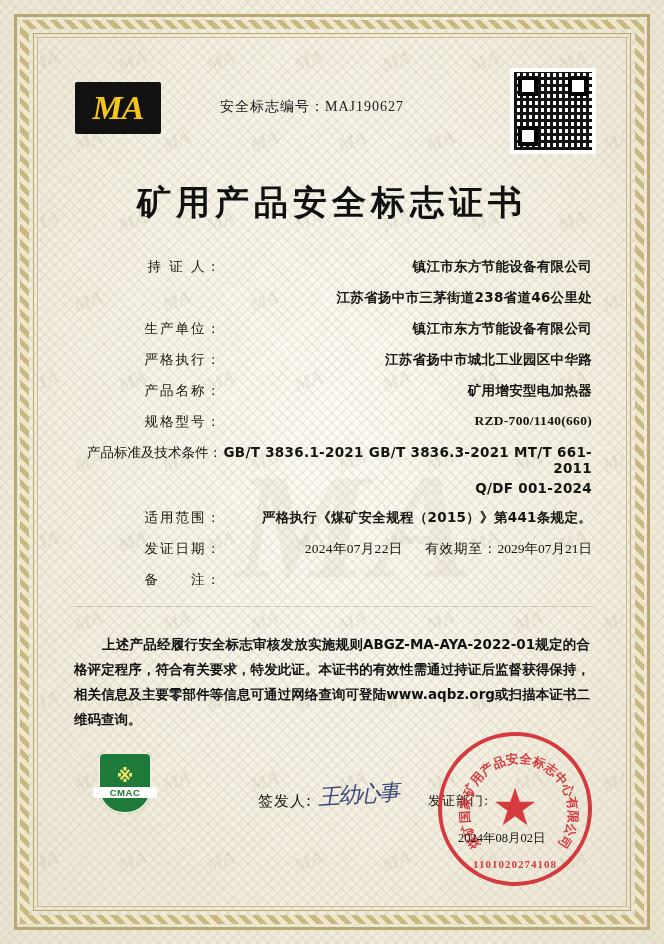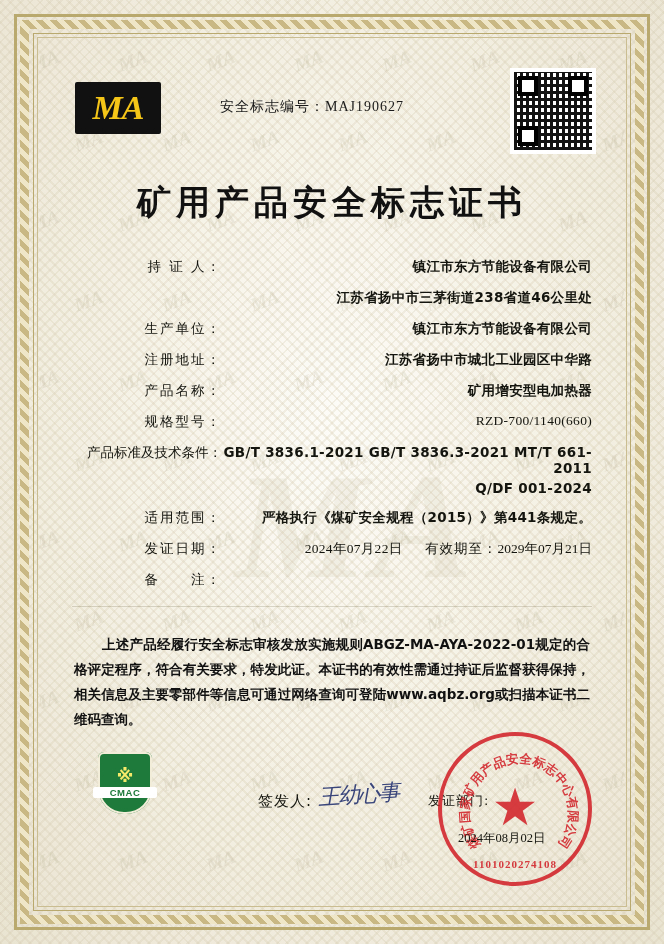--- a/index.html
+++ b/index.html
@@ -137,21 +137,21 @@
   }
   .row .lab.tight{letter-spacing:0px;}
   .row .val{
     flex:1;
     font-weight:bold;
     font-family:"DejaVu Sans",sans-serif;
     letter-spacing:0.3px;
   }
   .row .val.mono{
     font-family:"Liberation Serif","DejaVu Serif",serif;
-    font-weight:normal;
+    font-weight:bold;
   }
   .val .line2{display:block;margin-top:4px;}
   .row.dates .val{font-weight:normal;font-family:"Liberation Serif","DejaVu Serif",serif;font-size:13.5px;}
   .row.dates .lab2{
     flex:0 0 95px;letter-spacing:1px;font-weight:normal;font-family:"DejaVu Sans",sans-serif;
   }
   .row.dates .val2{font-family:"Liberation Serif","DejaVu Serif",serif;}
   .remark{margin-top:2px;}
   
   .sep{
@@ -367,21 +367,21 @@
       <div class="row">
         <div class="val">江苏省扬中市三茅街道238省道46公里处</div>
       </div>
 
       <div class="row">
         <div class="lab">生产单位：</div>
         <div class="val">镇江市东方节能设备有限公司</div>
       </div>
 
       <div class="row">
-        <div class="lab">注册地址：</div>
+        <div class="lab">严格执行：</div>
         <div class="val">江苏省扬中市城北工业园区中华路</div>
       </div>
 
       <div class="row">
         <div class="lab">产品名称：</div>
         <div class="val">矿用增安型电加热器</div>
       </div>
 
       <div class="row">
         <div class="lab">规格型号：</div>

